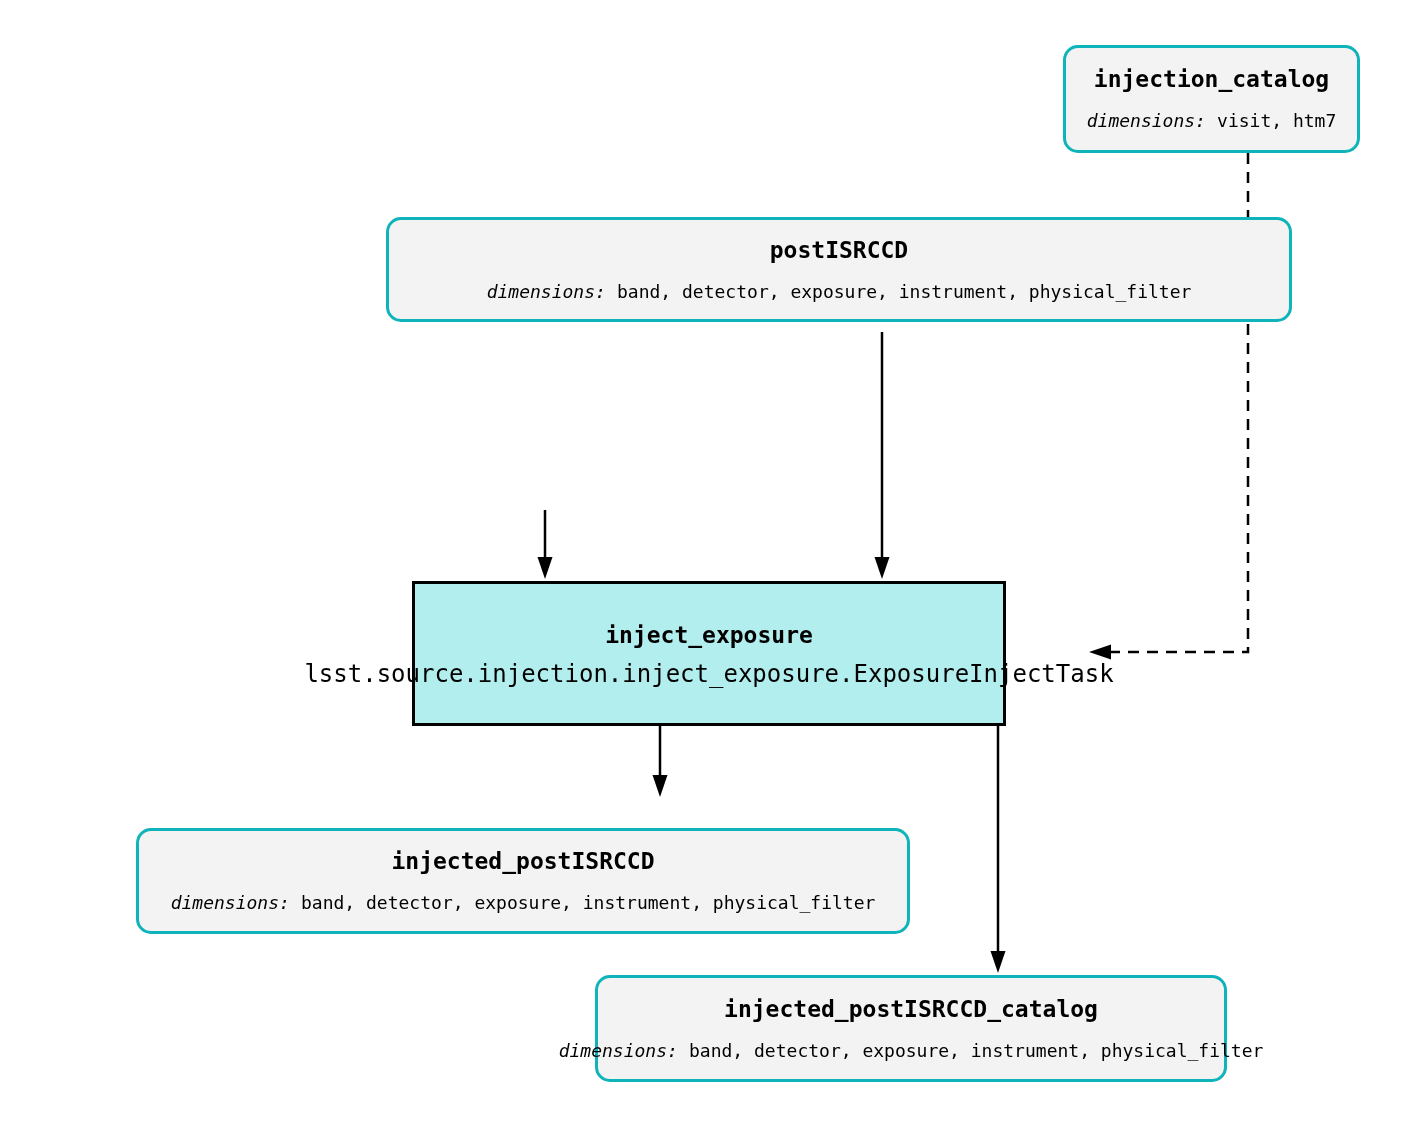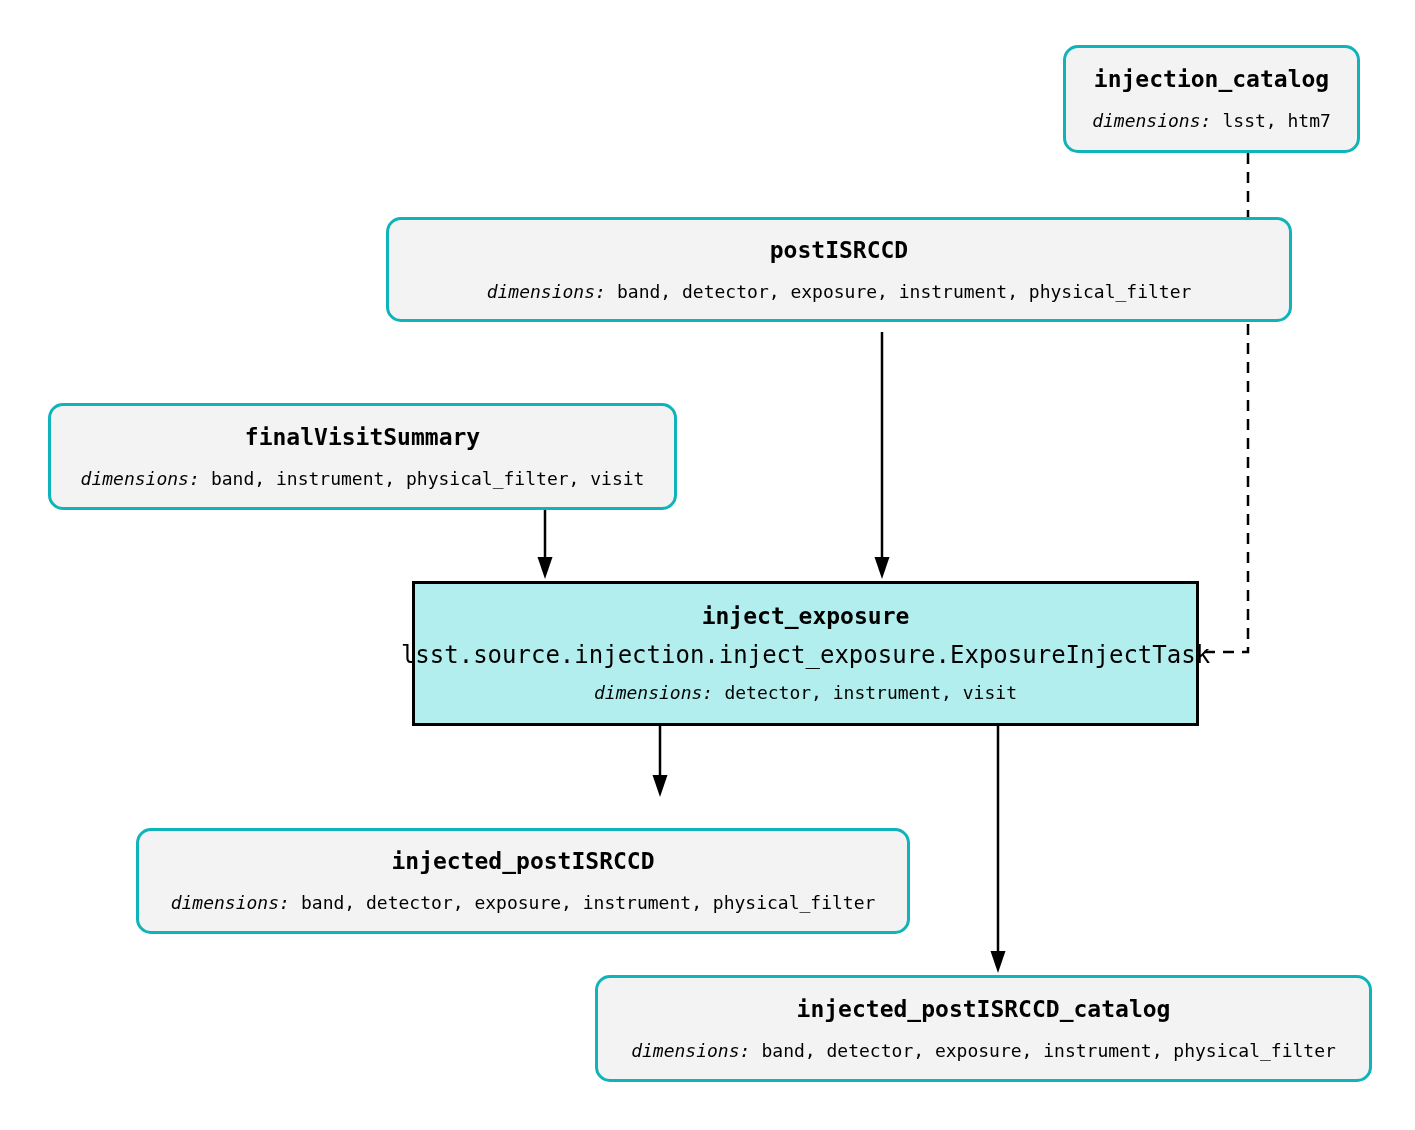--- a/index.html
+++ b/index.html
@@ -90,53 +90,44 @@
     </g>
     <g>
       <line class="edge-line" x1="998" y1="726" x2="998" y2="953"></line>
       <polygon class="edge-head" points="998,973 990.5,951 1005.5,951"></polygon>
     </g>
   </svg>
 
   <div class="node dataset" style="left:1063px; top:45px; width:297px; height:108px;">
     <div class="node-title">injection_catalog</div>
     <div class="dims">
-      <span class="dims-label">dimensions:</span><span class="dims-values">lsst, htm7</span>
+      <span class="dims-label">dimensions:</span><span class="dims-values">visit, htm7</span>
     </div>
   </div>
 
   <div class="node dataset" style="left:363px; top:217px; width:906px; height:105px;margin-left:23px;">
     <div class="node-title">postISRCCD</div>
     <div class="dims">
       <span class="dims-label">dimensions:</span><span class="dims-values">band, detector, exposure, instrument, physical_filter</span>
     </div>
   </div>
 
-  <div class="node dataset" style="left:48px; top:403px; width:629px; height:107px;">
-    <div class="node-title">finalVisitSummary</div>
-    <div class="dims">
-      <span class="dims-label">dimensions:</span><span class="dims-values">band, instrument, physical_filter, visit</span>
-    </div>
-  </div>
 
-  <div class="node task" style="left:412px; top:581px; width:787px; height:145px;">
+  <div class="node task" style="left:412px; top:581px; width:594px; height:145px;">
     <div class="node-title">inject_exposure</div>
     <div class="task-class">lsst.source.injection.inject_exposure.ExposureInjectTask</div>
-    <div class="dims">
-      <span class="dims-label">dimensions:</span><span class="dims-values">detector, instrument, visit</span>
-    </div>
   </div>
 
   <div class="node dataset" style="left:136px; top:828px; width:774px; height:106px;">
     <div class="node-title">injected_postISRCCD</div>
     <div class="dims">
       <span class="dims-label">dimensions:</span><span class="dims-values">band, detector, exposure, instrument, physical_filter</span>
     </div>
   </div>
 
-  <div class="node dataset" style="left:595px; top:975px; width:777px; height:107px;">
+  <div class="node dataset" style="left:595px; top:975px; width:632px; height:107px;">
     <div class="node-title">injected_postISRCCD_catalog</div>
     <div class="dims">
       <span class="dims-label">dimensions:</span><span class="dims-values">band, detector, exposure, instrument, physical_filter</span>
     </div>
   </div>
 
 </div>
 
 </body></html>

